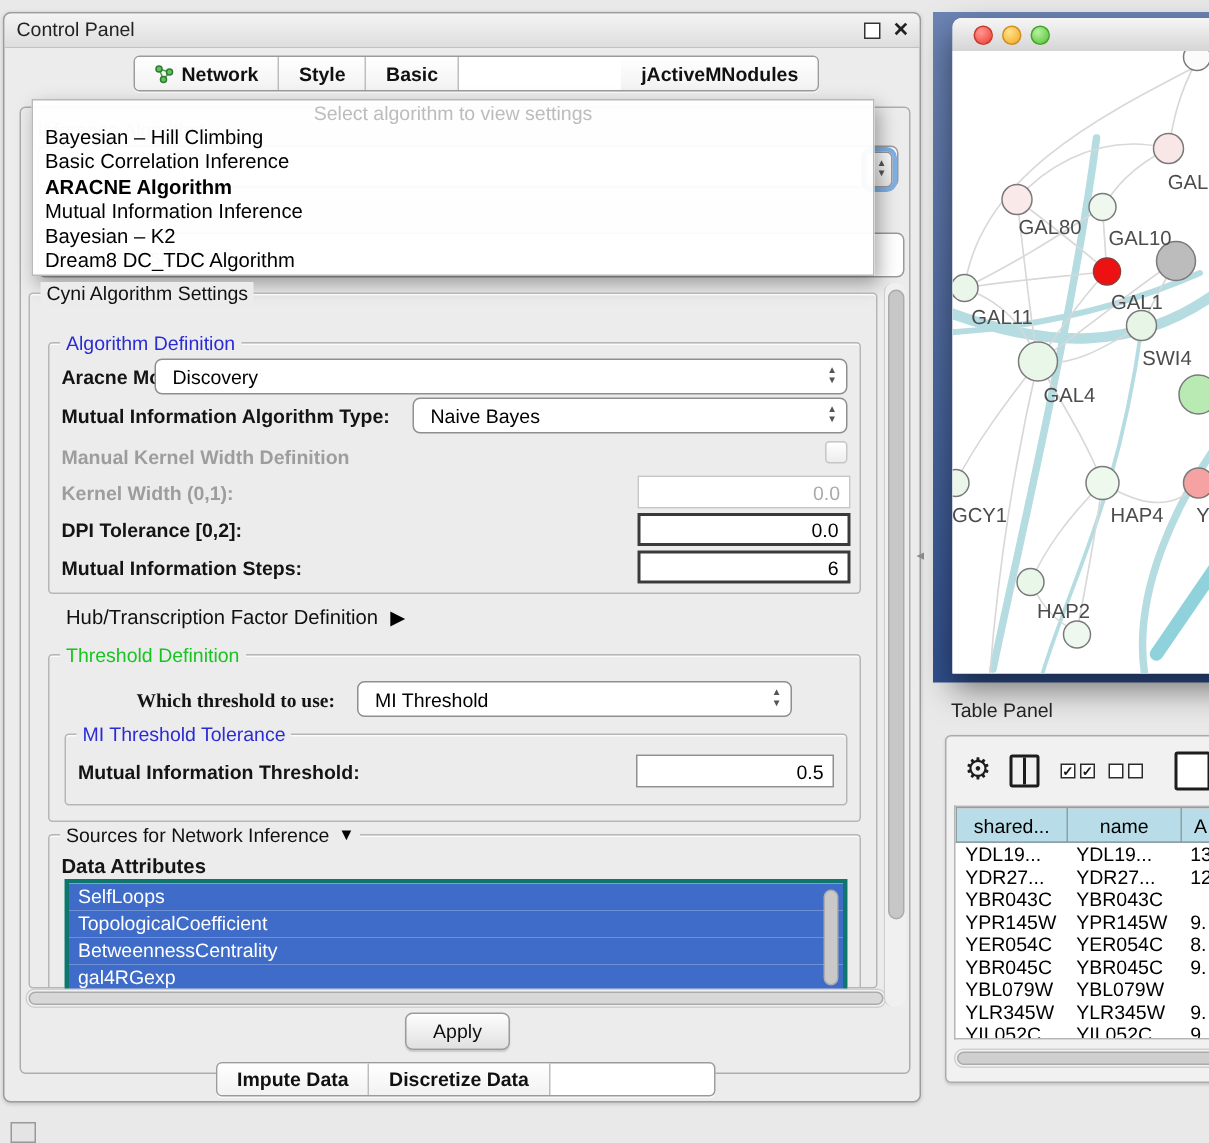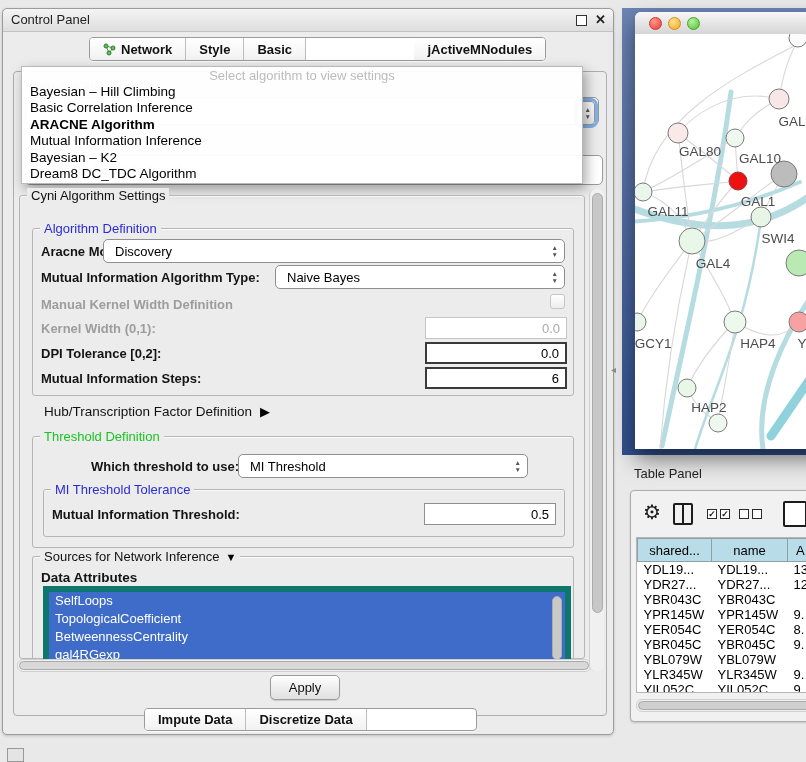--- a/index.html
+++ b/index.html
@@ -59,21 +59,21 @@
           align-items:center;justify-content:flex-end;padding:0 6px;font-size:13px;color:#000;}
   .tfield.strong{border:2px solid #3a3a3a;}
   .tfield.dim{border:1px solid #c6c6c6;color:#a9a9a9;}
 
   .checkbox{width:15px;height:15px;border:1px solid #c6c6c6;border-radius:3px;background:linear-gradient(#fff,#ededed);box-sizing:border-box;}
 
   .plain-label{font-size:13.5px;color:#111;white-space:nowrap;}
   .tri{font-size:11px;color:#000;}
 
   
-  .attr-list{background:#fff;border:6px solid #0f766e;overflow:hidden;}
+  .attr-list{background:#fff;border:3px solid #0f766e;overflow:hidden;}
   .attr-item{height:18px;line-height:18px;background:#3f6cc8;color:#fff;font-size:13px;padding-left:6px;white-space:nowrap;}
 
   
   .sb-v-track{background:#f0f0f0;border-left:1px solid #cfcfcf;border-radius:6px;}
   .sb-thumb{background:#c7c7c7;border:1px solid #ababab;border-radius:6px;}
   .sb-h-track{background:#f0f0f0;border:1px solid #d0d0d0;border-radius:6px;}
 
   
   .button{display:flex;align-items:center;justify-content:center;font-size:13px;color:#111;
           background:linear-gradient(#fefefe,#e0e0e0);border:1px solid #9b9b9b;border-radius:5px;
@@ -218,21 +218,21 @@
       </div>
 
       <div class="abs" style="left:24px;top:208px;display:flex;align-items:center;gap:8px;">
         <span class="plain-label">Hub/Transcription Factor Definition</span>
         <span class="tri" style="font-size:13px;">▶</span>
       </div>
 
       <div class="abs group" style="left:12px;top:240px;width:540px;height:110px;">
         <span class="gtitle green">Threshold Definition</span>
 
-        <div class="abs flabel" style="left:58px;top:22px;">Which threshold to use:</div>
+        <div class="abs flabel" style="left:58px;top:22px;font-family:Liberation Serif, serif;">Which threshold to use:</div>
         <div class="abs combo" style="left:205px;top:17px;width:290px;">
           <span>MI Threshold</span>
           <div class="spin">
               <span>▲</span>
               <span>▼</span>
             </div>
         </div>
 
         <div class="abs group" style="left:10px;top:52px;width:520px;height:46px;">
           <span class="gtitle blue">MI Threshold Tolerance</span>

